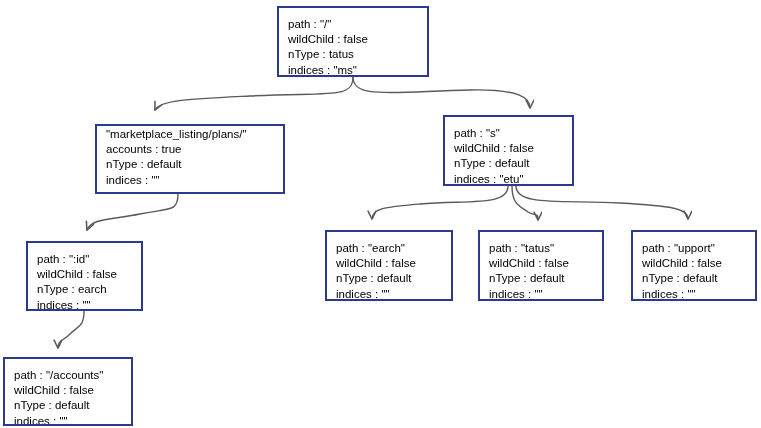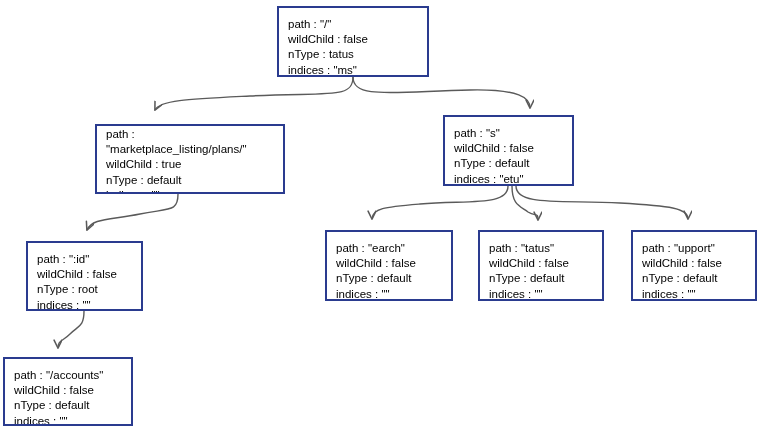--- a/index.html
+++ b/index.html
@@ -63,27 +63,27 @@
         <path d="M 512,186 C 512,205 520,206 528,212 C 536,217 538,212 538,220" fill="none" stroke="#5a5a5a" stroke-width="1.4" marker-end="url(#arrowhead)"></path>
         <path d="M 516,186 C 516,206 560,200 620,203 C 670,206 688,208 688,219" fill="none" stroke="#5a5a5a" stroke-width="1.4" marker-end="url(#arrowhead)"></path>
       </g>
   </svg>
 
   <div id="nodes-group">
       <div class="node" style="left: 277px; top: 6px; width: 152px; height: 71px; border-color: rgb(42, 59, 143); background: rgb(255, 255, 255);">
         <div class="node-lines" style="top: 9px; color: rgb(0, 0, 0);"><div class="node-line">path : "/"</div><div class="node-line">wildChild : false</div><div class="node-line">nType : tatus</div><div class="node-line">indices : "ms"</div></div>
       </div>
       <div class="node" style="left: 95px; top: 124px; width: 190px; height: 70px; border-color: rgb(42, 59, 143); background: rgb(255, 255, 255);">
-        <div class="node-lines" style="top: 1px; color: rgb(0, 0, 0);"><div class="node-line">path :</div><div class="node-line">"marketplace_listing/plans/"</div><div class="node-line">wildChild : true</div><div class="node-line">nType : default</div><div class="node-line">indices : ""</div></div>
+        <div class="node-lines" style="top: 1px; color: rgb(0, 0, 0);"><div class="node-line">"marketplace_listing/plans/"</div><div class="node-line">accounts : true</div><div class="node-line">nType : default</div><div class="node-line">indices : ""</div></div>
       </div>
       <div class="node" style="left: 443px; top: 115px; width: 131px; height: 71px; border-color: rgb(42, 59, 143); background: rgb(255, 255, 255);">
         <div class="node-lines" style="top: 9px; color: rgb(0, 0, 0);"><div class="node-line">path : "s"</div><div class="node-line">wildChild : false</div><div class="node-line">nType : default</div><div class="node-line">indices : "etu"</div></div>
       </div>
       <div class="node" style="left: 26px; top: 241px; width: 117px; height: 70px; border-color: rgb(42, 59, 143); background: rgb(255, 255, 255);">
-        <div class="node-lines" style="top: 9px; color: rgb(0, 0, 0);"><div class="node-line">path : ":id"</div><div class="node-line">wildChild : false</div><div class="node-line">nType : root</div><div class="node-line">indices : ""</div></div>
+        <div class="node-lines" style="top: 9px; color: rgb(0, 0, 0);"><div class="node-line">path : ":id"</div><div class="node-line">wildChild : false</div><div class="node-line">nType : earch</div><div class="node-line">indices : ""</div></div>
       </div>
       <div class="node" style="left: 3px; top: 357px; width: 130px; height: 69px; border-color: rgb(42, 59, 143); background: rgb(255, 255, 255);">
         <div class="node-lines" style="top: 9px; color: rgb(0, 0, 0);"><div class="node-line">path : "/accounts"</div><div class="node-line">wildChild : false</div><div class="node-line">nType : default</div><div class="node-line">indices : ""</div></div>
       </div>
       <div class="node" style="left: 325px; top: 230px; width: 128px; height: 71px; border-color: rgb(42, 59, 143); background: rgb(255, 255, 255);">
         <div class="node-lines" style="top: 9px; color: rgb(0, 0, 0);"><div class="node-line">path : "earch"</div><div class="node-line">wildChild : false</div><div class="node-line">nType : default</div><div class="node-line">indices : ""</div></div>
       </div>
       <div class="node" style="left: 478px; top: 230px; width: 126px; height: 71px; border-color: rgb(42, 59, 143); background: rgb(255, 255, 255);">
         <div class="node-lines" style="top: 9px; color: rgb(0, 0, 0);"><div class="node-line">path : "tatus"</div><div class="node-line">wildChild : false</div><div class="node-line">nType : default</div><div class="node-line">indices : ""</div></div>
       </div>

